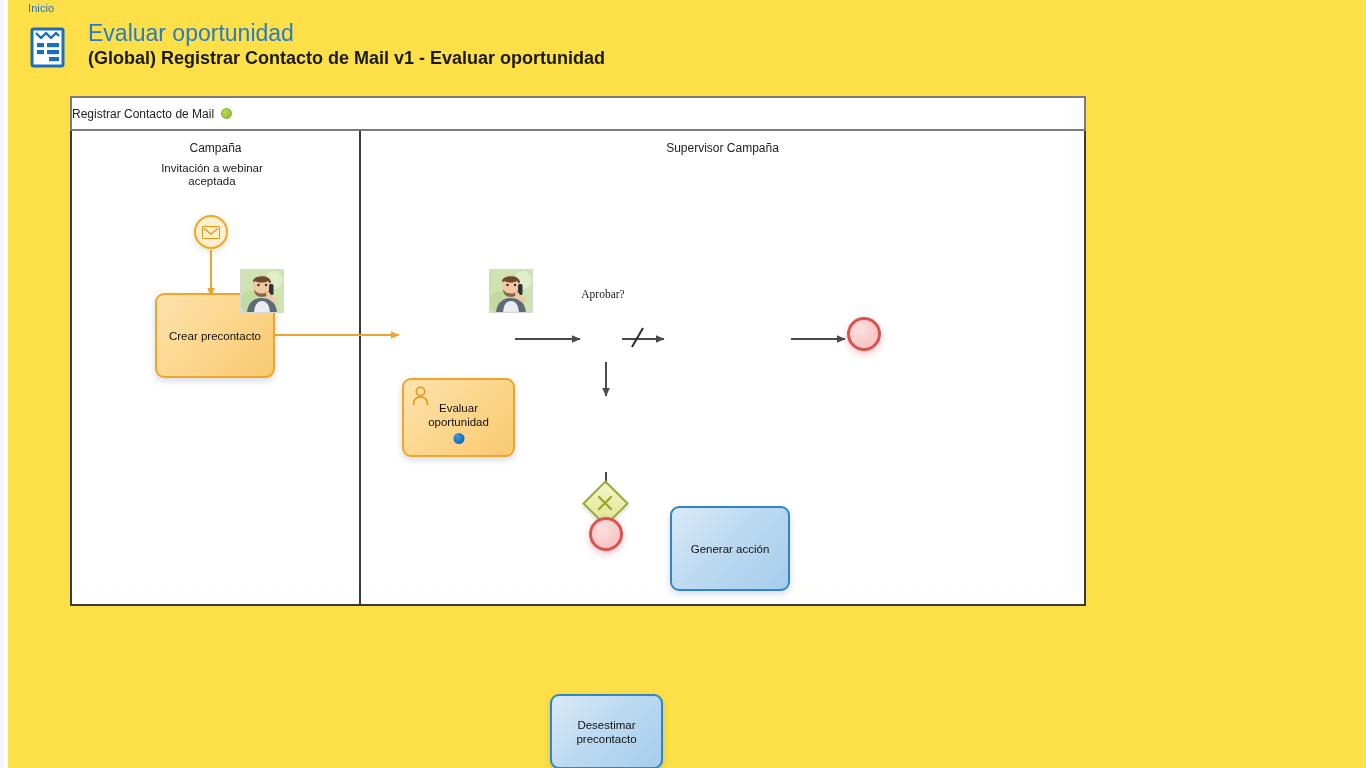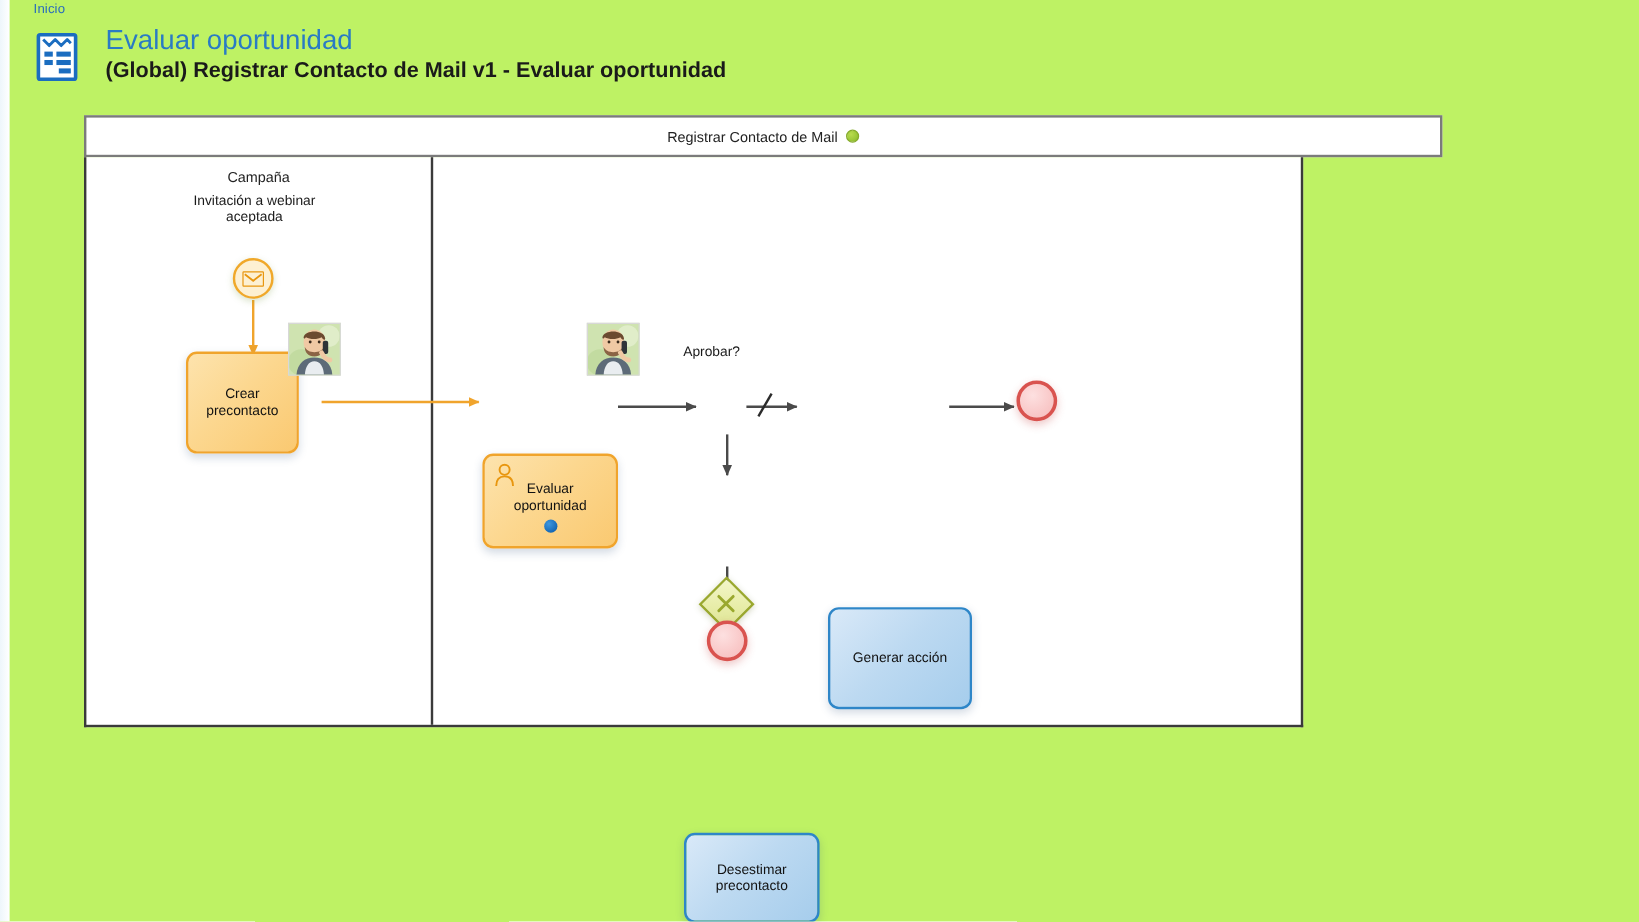--- a/index.html
+++ b/index.html
@@ -4,21 +4,21 @@
 <title>Evaluar oportunidad</title>
 <style>
   * { box-sizing: border-box; }
   html, body {
     margin: 0; padding: 0;
     width: 1366px; height: 768px;
     background: #ffffff;
     font-family: "Liberation Sans", sans-serif;
     overflow: hidden;
   }
-  #root { position: relative; width: 1366px; height: 768px; background:#bef264; }
+  #root { position: relative; width: 1366px; height: 768px; background:#fde047; }
 
   
   .edge-strip {
     position:absolute; left:0; top:0; width:8px; height:768px;
     background: linear-gradient(to right,#eef6fb 0%, #f7fbfd 55%, #ffffff 100%);
   }
 
   
   .breadcrumb {
     position:absolute; left:28px; top:2px;
@@ -36,23 +36,23 @@
   }
   .hdr-sub {
     font-size:18px; color:#1a1a1a; font-weight:bold;
     line-height:18px; white-space:nowrap; margin-top:1px;
   }
 
   
   .canvas { position:absolute; left:70px; top:96px; width:1016px; height:510px; }
 
   .pool-header {
-    position:absolute; left:0; top:0; width:1132px; height:35px;
+    position:absolute; left:0; top:0; width:1016px; height:35px;
     border:2px solid #7b7b7b; background:#ffffff;
-    display:flex; align-items:center; justify-content:center;
+    display:flex; align-items:center; 
   }
   .pool-title {
     font-size:12px; color:#222; display:flex; align-items:center; gap:7px;
     white-space:nowrap;
   }
   .pool-dot {
     width:11px; height:11px; border-radius:50%;
     background: radial-gradient(circle at 35% 32%, #b9db4e 0%, #9ec93a 55%, #86b22b 100%);
     border:1px solid #86ab2c; display:inline-block;
   }
@@ -97,21 +97,20 @@
     border-radius:9px; position:relative;
     box-shadow: 0 3px 7px rgba(60,90,130,.22);
   }
   .task-orange {
     border:2px solid #f0a42c;
     background: linear-gradient(135deg,#fde3ad 0%, #fcd78f 45%, #fac971 100%);
   }
   .task-blue {
     border:2px solid #2e86c8;
     background: linear-gradient(135deg,#d9e9f8 0%, #bcd9f1 48%, #a6cdec 100%);
-    margin-left: 20px;
   }
   .task-text {
     position:absolute; left:0; right:0; top:50%; transform:translateY(-50%);
     text-align:center; font-size:11.5px; color:#111; line-height:14px;
     white-space:pre-line; padding:0 6px;
   }
   .task-text.shift-up { top:46%; }
 
   
   .user-marker { position:absolute; left:7px; top:6px; width:19px; height:20px; }
@@ -190,20 +189,23 @@
       <div class="pool-title">
         <span>Registrar Contacto de Mail</span>
         <span class="pool-dot"></span>
       </div>
     </div>
 
     <div class="lanes">
       <div class="lane lane-a">
         <div class="lane-title">Campaña</div>
       </div>
+      <div class="lane lane-b">
+        <div class="lane-title">Supervisor Campaña</div>
+      </div>
     </div>
 
     <svg class="flow-layer" viewBox="0 0 1016 510">
       <defs>
         <marker id="ah-orange" markerWidth="9" markerHeight="8" refX="8.4" refY="4" orient="auto" markerUnits="userSpaceOnUse">
           <path d="M0,0 L9,4 L0,8 z" fill="#f0a42c"></path>
         </marker>
         <marker id="ah-gray" markerWidth="9" markerHeight="8" refX="8.4" refY="4" orient="auto" markerUnits="userSpaceOnUse">
           <path d="M0,0 L9,4 L0,8 z" fill="#4a4a4a"></path>
         </marker>
@@ -230,21 +232,21 @@
 
     <div class="node start-event" style="left:124px; top:119px;">
       <div class="env">
         <div class="env-box"></div>
         <svg width="18" height="13" style="position:absolute;left:0;top:0;">
           <path d="M2,2.5 L9,8 L16,2.5" fill="none" stroke="#e8960f" stroke-width="1.5"></path>
         </svg>
       </div>
     </div>
 
-    <div class="node task task-orange" style="left:85px; top:197px; width:94px; height:85px;">
+    <div class="node task task-orange" style="left:85px; top:197px; width:120px; height:85px;">
       <div class="task-text">Crear precontacto</div>
     </div>
     <div class="avatar" style="left:170px; top:173px;">
       <svg width="44" height="44" viewBox="0 0 44 44">
         <rect width="44" height="44" fill="#cfe3b0"></rect>
         <circle cx="33" cy="10" r="9" fill="#e3efcf" opacity=".8"></circle>
         <circle cx="10" cy="32" r="11" fill="#bcd79a" opacity=".7"></circle>
         <path d="M6,44 C6,33 13,28 21,28 C29,28 36,33 36,44 Z" fill="#5d6b78"></path>
         <path d="M13,44 C13,36 16,31 21,31 C26,31 29,36 29,44 Z" fill="#e9edf0"></path>
         <ellipse cx="21" cy="15" rx="9" ry="10.5" fill="#f0c9a4"></ellipse>
@@ -278,21 +280,21 @@
         <ellipse cx="21" cy="15" rx="9" ry="10.5" fill="#f0c9a4"></ellipse>
         <path d="M12,11 C13,5 29,4 30,12 C30,14 28,13 27,11 C24,13 17,13 14,11 C13,12 12.3,13 12,11 Z" fill="#6b4a30"></path>
         <path d="M13,19 C15,25 27,25 29,19 C29,24 26,27 21,27 C16,27 13,24 13,19 Z" fill="#8a6445"></path>
         <circle cx="17.5" cy="15" r="1.2" fill="#3a2a1c"></circle>
         <circle cx="25" cy="15" r="1.2" fill="#3a2a1c"></circle>
         <rect x="28" y="14" width="4.5" height="11" rx="1.6" fill="#2e3338"></rect>
         <path d="M27,24 C29,28 32,30 34,30" stroke="#f0c9a4" stroke-width="4" fill="none" stroke-linecap="round"></path>
       </svg>
     </div>
 
-    <div class="node-label" style="left:453px; top:192px; width:140px;">Aprobar?</div>
+    <div class="node-label" style="left:463px; top:192px; width:140px;font-family:Liberation Serif, serif;">Aprobar?</div>
 
     <div class="node gateway" style="left:512px; top:220px;">
       <div class="gw-diamond"></div>
       <svg class="gw-x" viewBox="0 0 46 46">
         <path d="M17,17 L29,29 M29,17 L17,29" stroke="#9aa82e" stroke-width="2.4" stroke-linecap="round" fill="none"></path>
       </svg>
     </div>
 
     <div class="node task task-blue" style="left:600px; top:200px; width:120px; height:85px;">
       <div class="task-text">Generar acción</div>

